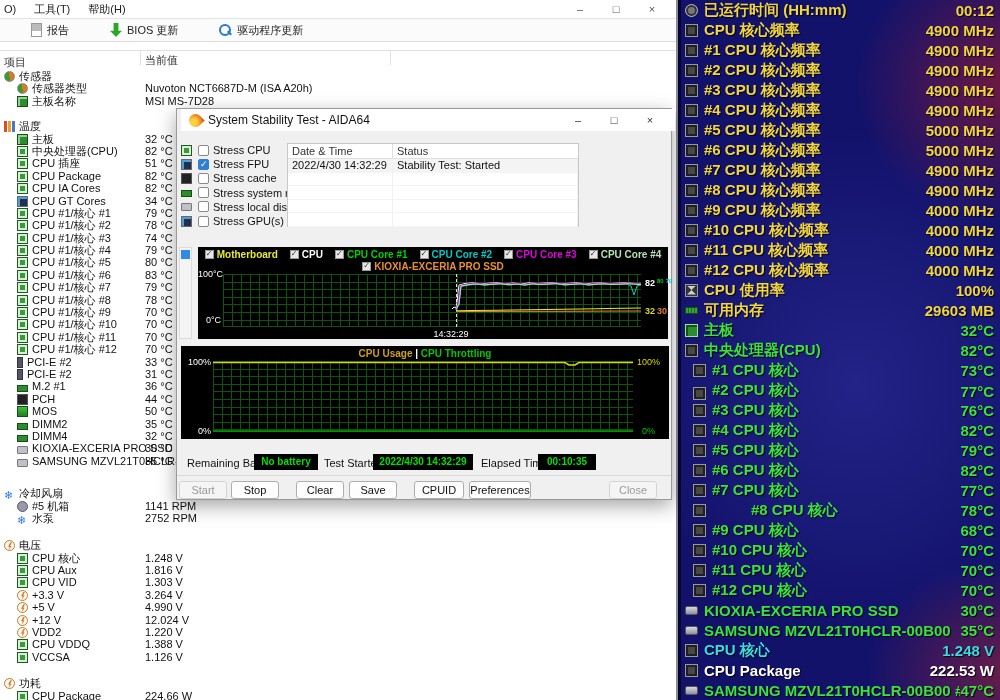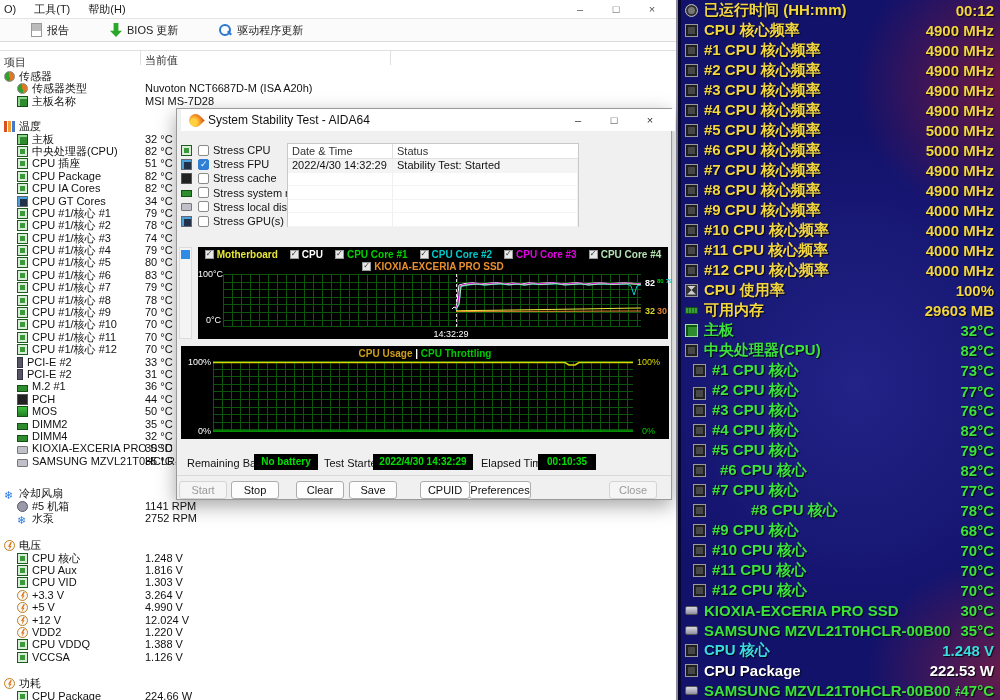--- a/index.html
+++ b/index.html
@@ -606,21 +606,21 @@
     <div id="sst-buttons">
 
         <button class="btn disabled" style="left: 2px; width: 48px;">Start</button>
 
         <button class="btn normal" style="left: 54px; width: 48px;">Stop</button>
 
         <button class="btn normal" style="left: 119px; width: 48px;">Clear</button>
 
         <button class="btn normal" style="left: 172px; width: 48px;">Save</button>
 
-        <button class="btn normal" style="left: 243px; width: 50px;">CPUID</button>
+        <button class="btn normal" style="left: 237px; width: 50px;">CPUID</button>
 
         <button class="btn normal" style="left: 292px; width: 62px;">Preferences</button>
 
         <button class="btn disabled" style="left: 432px; width: 48px;">Close</button>
       </div>
   </div>
 
   <div id="panel">
 
       <div class="prow c-yellow">
@@ -754,21 +754,21 @@
         <span class="plabel">#4 CPU 核心</span>
         <span class="pvalue">82°C</span>
       </div>
 
       <div class="prow c-green" style="padding-left: 12px;">
         <span class="p-ic p-chip"></span>
         <span class="plabel">#5 CPU 核心</span>
         <span class="pvalue">79°C</span>
       </div>
 
-      <div class="prow c-green" style="padding-left: 12px; gap: 8px;">
+      <div class="prow c-green" style="padding-left: 12px;">
         <span class="p-ic p-chip"></span>
         <span class="plabel">#6 CPU 核心</span>
         <span class="pvalue">82°C</span>
       </div>
 
       <div class="prow c-green" style="padding-left: 12px;">
         <span class="p-ic p-chip"></span>
         <span class="plabel">#7 CPU 核心</span>
         <span class="pvalue">77°C</span>
       </div>

